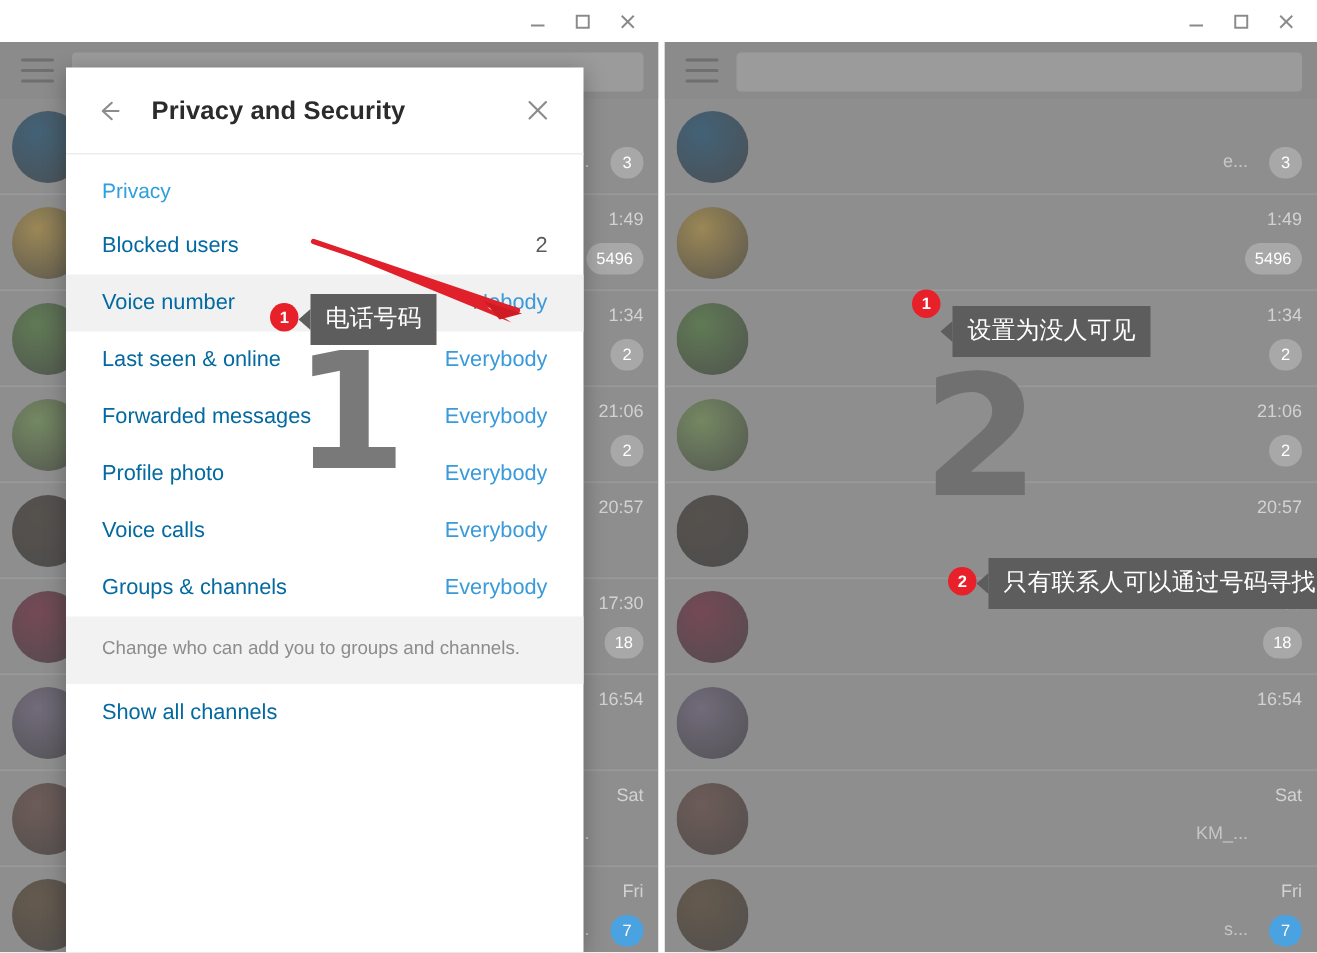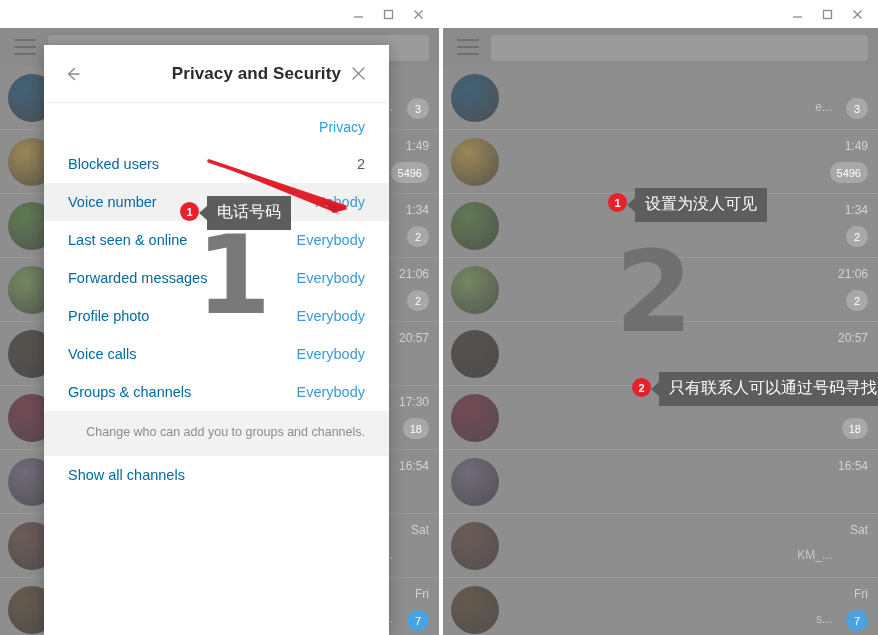--- a/index.html
+++ b/index.html
@@ -70,21 +70,20 @@
     background: #a8a8a8; color: #ffffff;
     font-size: 11px; display: flex; align-items: center; justify-content: center;
     padding: 0 7px;
   }
   .badge.blue { background: #4aa3e0; }
 
   
   .sheet {
     position: absolute; background: #ffffff;
     box-shadow: 0 2px 14px rgba(0,0,0,0.28);
-    text-align: right;
   }
   .sheet-left  { left: 44px;  top: 45px;  width: 345px; height: 590px; }
 
   .sheet-hdr {
     height: 58px; display: flex; align-items: center;
     border-bottom: 1px solid #ededed;
     padding: 0 14px 0 12px;
   }
   .ic-btn {
     width: 34px; height: 34px; display: flex; align-items: center; justify-content: center;
@@ -413,21 +412,21 @@
             <line x1="10.5" y1="2.5" x2="2.5" y2="10.5" stroke="currentColor" stroke-width="1.3"></line>
           </svg>
       </div>
     </div>
 
   </div>
 
   <div class="num-wm" style="left:615px; top:236px; font-size:112px;">2</div>
 
   <div class="rbadge" style="left:608px; top:193px;">1</div>
-  <div class="ctip" style="left:627px; top:188px;">
+  <div class="ctip" style="left:627px; top:204px;">
     <div class="ctip-caret"></div>
     <div class="ctip-body">设置为没人可见</div>
   </div>
 
   <div class="rbadge" style="left:632px; top:378px;">2</div>
   <div class="ctip" style="left:651px; top:372px;">
     <div class="ctip-caret"></div>
     <div class="ctip-body">只有联系人可以通过号码寻找</div>
   </div>
 

